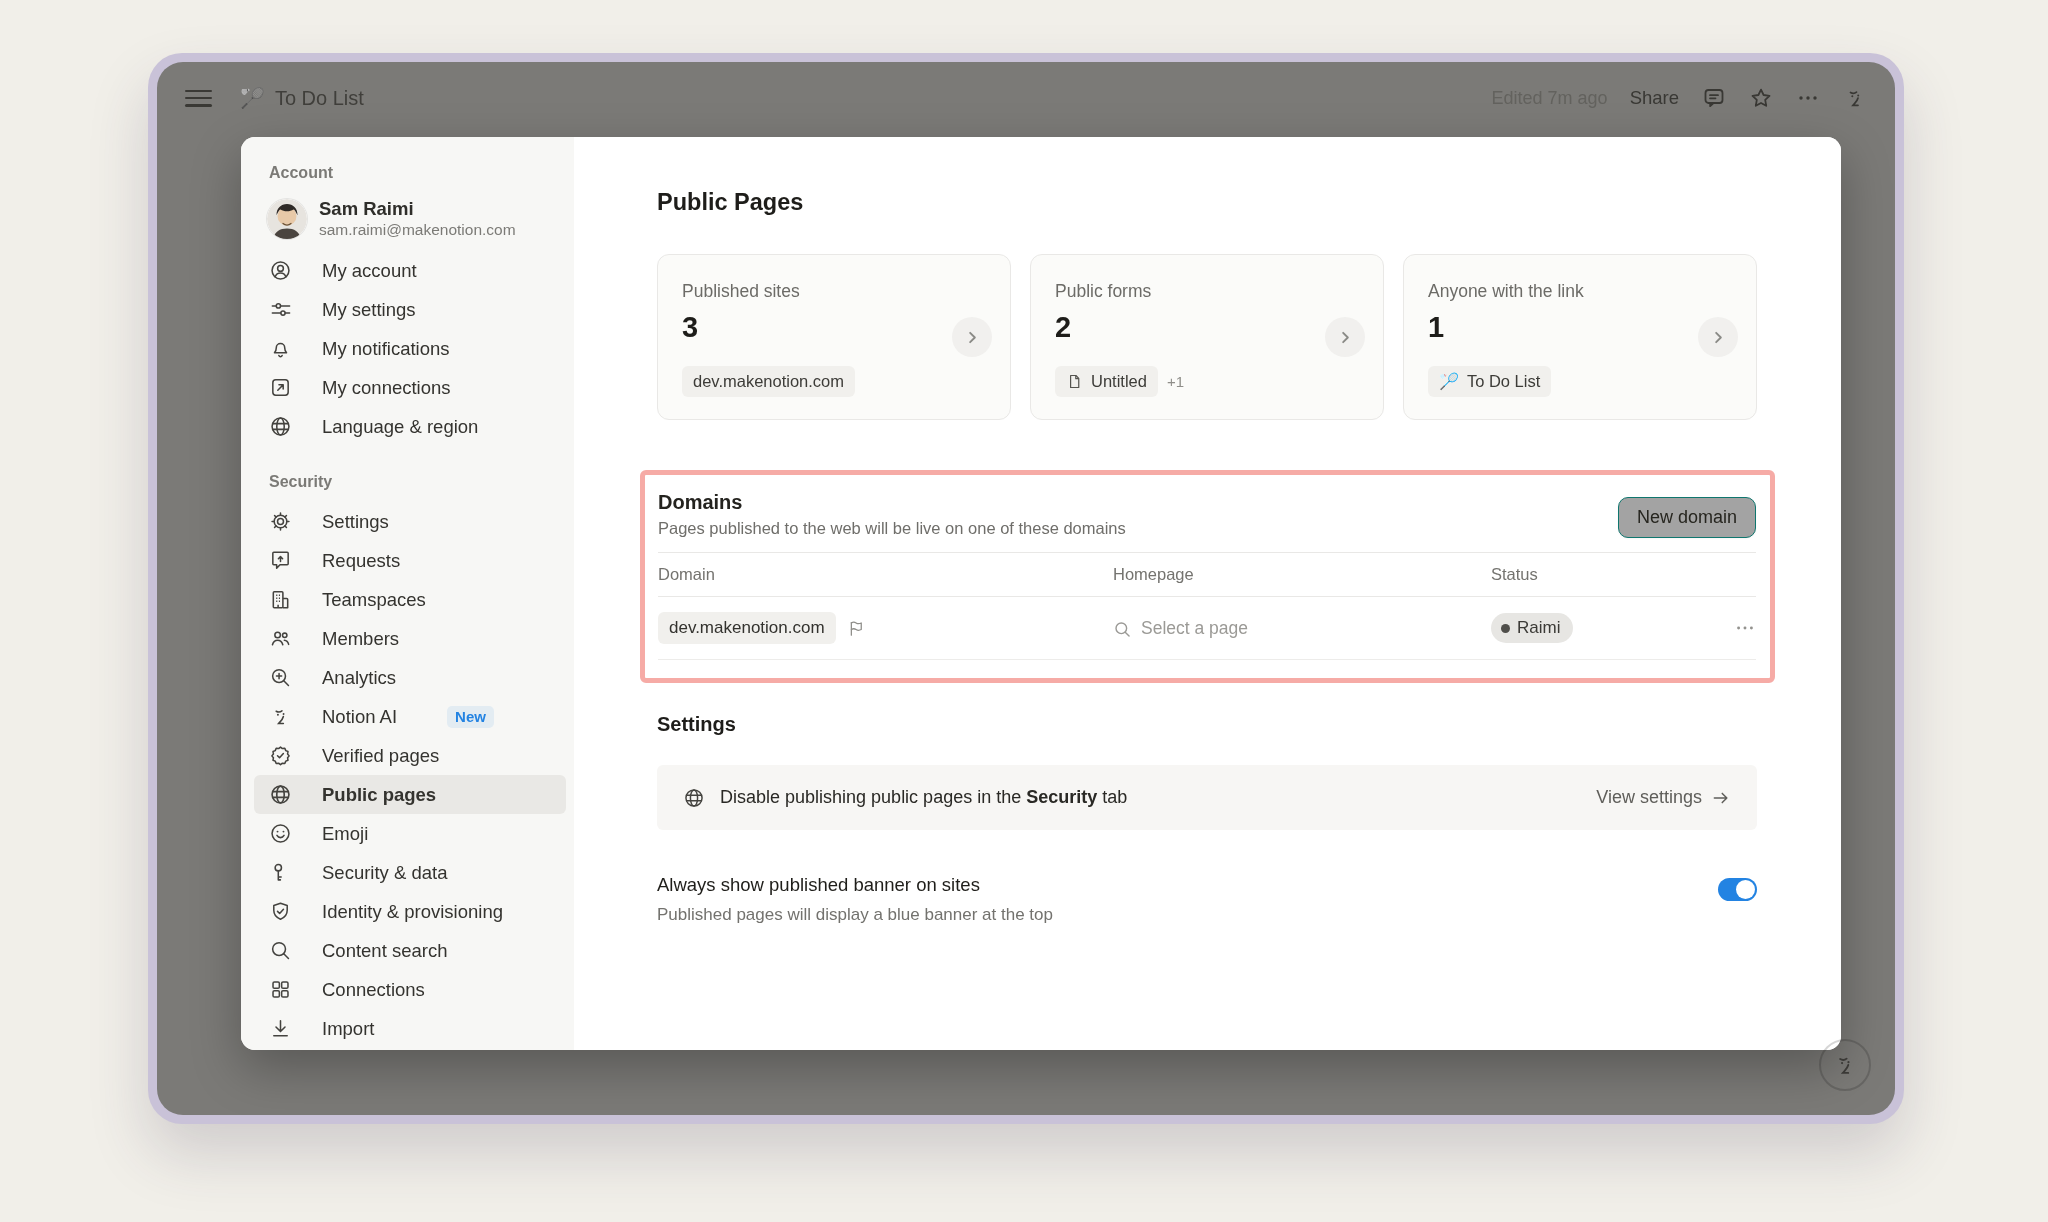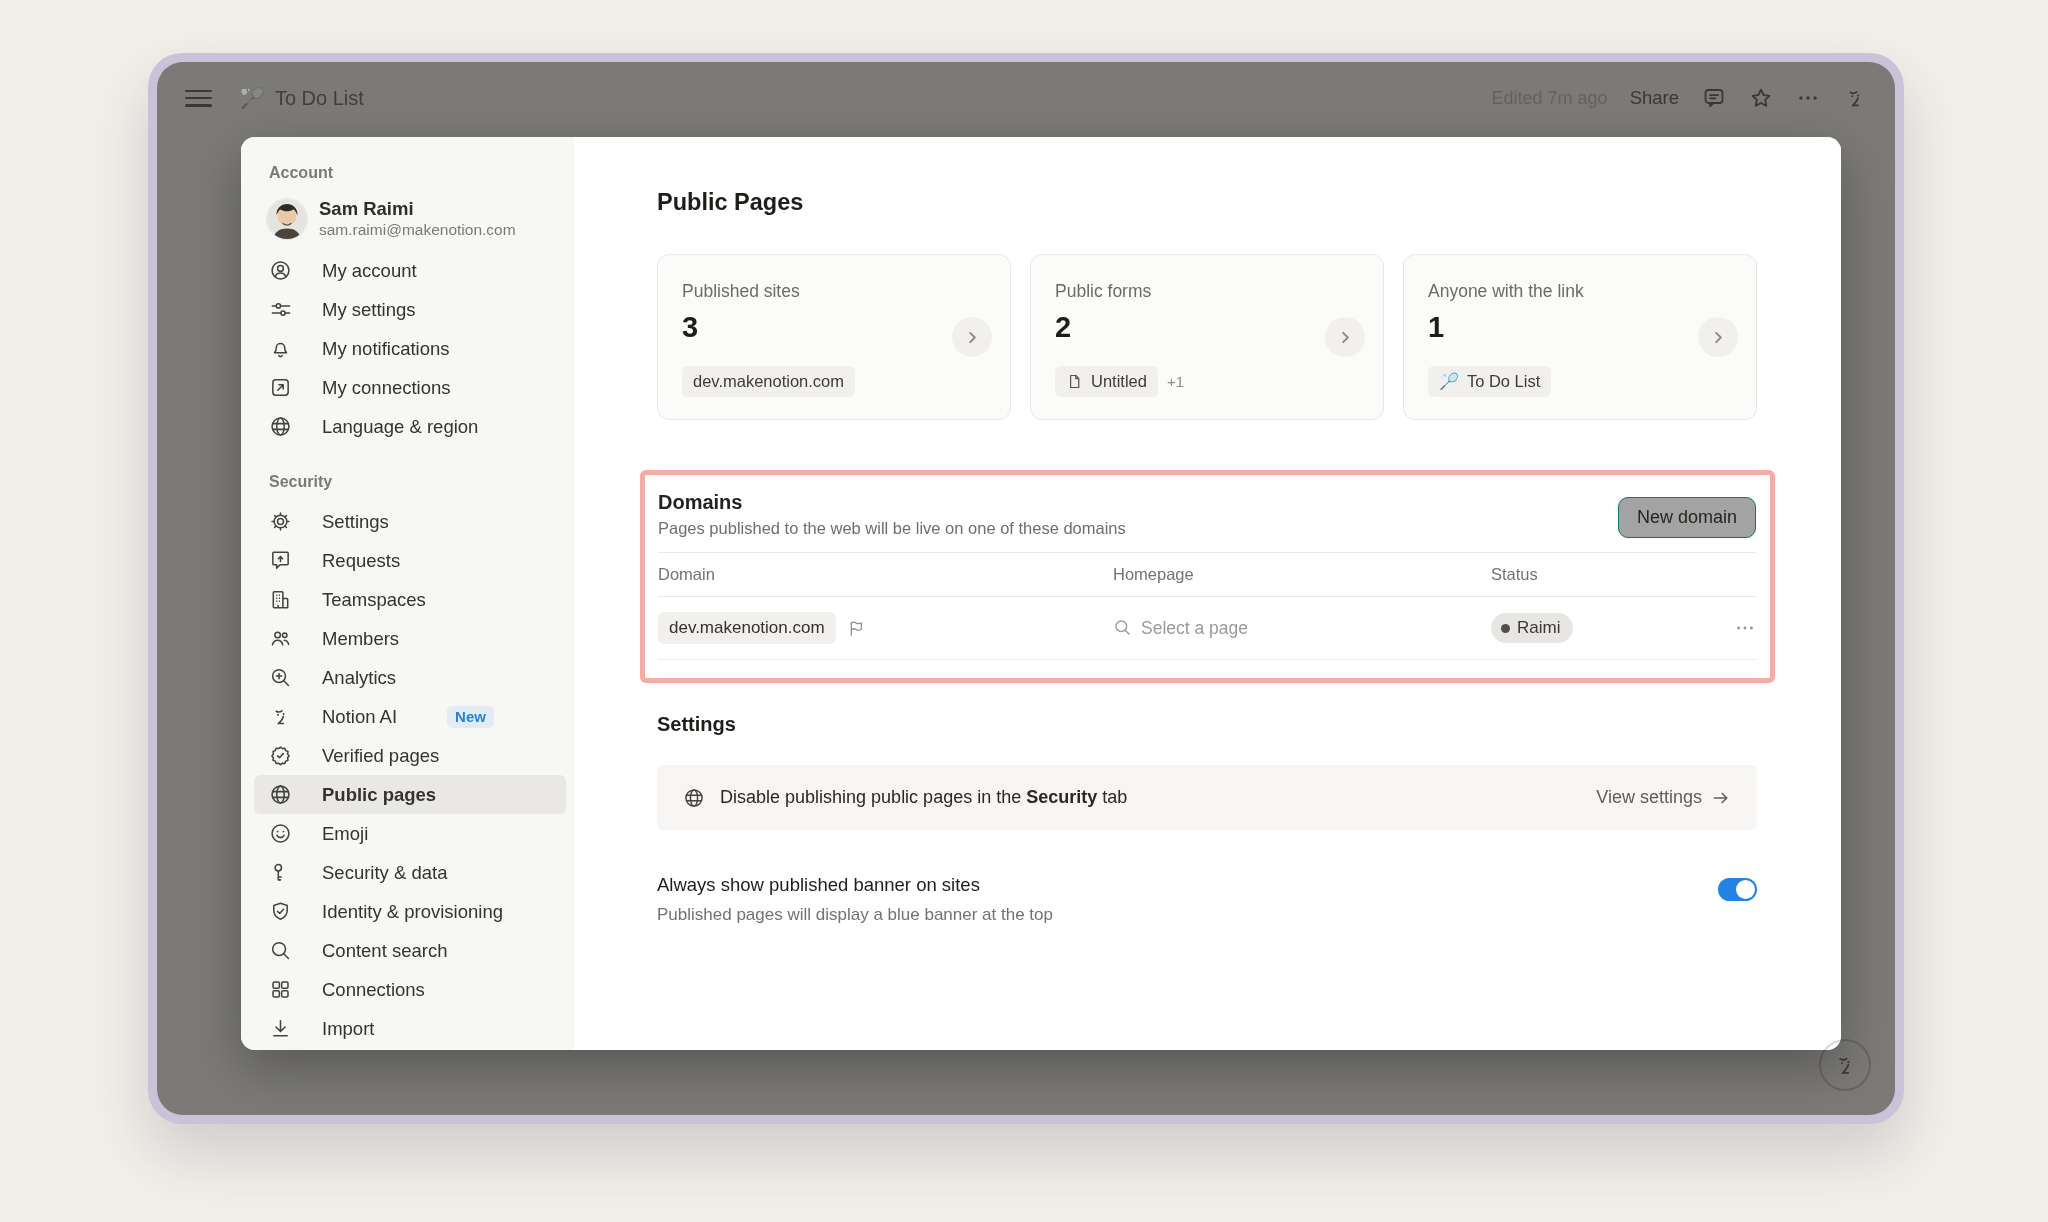--- a/index.html
+++ b/index.html
@@ -80,21 +80,21 @@
   .dom-table { margin-top:14px; }
   .thead { display:flex; align-items:center; border-top:1px solid #e9e8e6; border-bottom:1px solid #e9e8e6;
            padding:12px 0; }
   .th { font-size:16.5px; color:#74736f; }
   .col1 { flex:0 0 455px; } .col2 { flex:0 0 378px; } .col3 { flex:1; }
   .col-act { flex:0 0 44px; display:flex; justify-content:flex-end; }
   .trow { display:flex; align-items:center; padding:15px 0; border-bottom:1px solid #edecea; }
   .domain-cell { display:flex; align-items:center; gap:11px; }
   .domain-chip { background:#f1f0ed; border-radius:6px; padding:6px 11px; font-size:17px; color:#33322e; }
   .flag-icn { color:#8f8e8a; display:flex; } .flag-icn svg { width:19px; height:19px; }
-  .homepage-cell { display:flex; align-items:flex-start; gap:9px; color:#9b9a96; cursor:pointer; }
+  .homepage-cell { display:flex; align-items:flex-end; gap:9px; color:#9b9a96; cursor:pointer; }
   .homepage-cell svg { width:19px; height:19px; }
   .homepage-cell span { font-size:17.5px; }
   .live-badge { display:inline-flex; align-items:center; gap:7px; background:#e7e6e3; border-radius:999px;
                 padding:5px 13px 5px 10px; }
   .live-dot { width:9px; height:9px; border-radius:50%; background:#4f4e4a; }
   .live-text { font-size:17px; color:#3b3a36; font-weight:500; }
   .row-more { color:#93928e; cursor:pointer; display:flex; } .row-more svg { width:22px; height:22px; }
 
   
   .settings-h2 { margin-top:30px; font-size:20px; font-weight:700; color:#1e1d1a; height:26px; }

